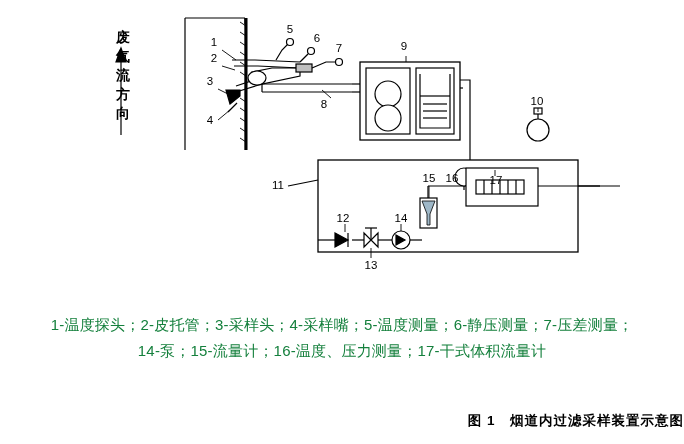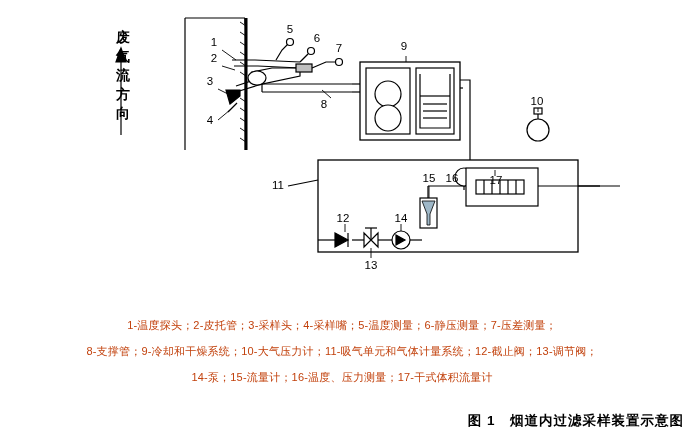--- a/index.html
+++ b/index.html
@@ -28,23 +28,23 @@
     top: 0;
   }
   .legend {
     position: absolute;
     left: 0;
     top: 312px;
     width: 684px;
     text-align: center;
   }
   .legend-line {
-    font-size: 11px;
+    font-size: 15px;
     line-height: 26px;
-    color: #c2410c;
+    color: #15803d;
     letter-spacing: 0.2px;
   }
   .figure-caption {
     position: absolute;
     left: 0;
     top: 412px;
     width: 684px;
     text-align: right;
     font-size: 13.5px;
     font-weight: bold;
@@ -273,17 +273,16 @@
       <text class="num" x="401" y="222" text-anchor="middle">14</text>
       <text class="num" x="429" y="182" text-anchor="middle">15</text>
       <text class="num" x="452" y="182" text-anchor="middle">16</text>
       <text class="num" x="496" y="184" text-anchor="middle">17</text>
     </g>
   </svg>
 </div>
 
 <div class="legend">
   <div class="legend-line">1-温度探头；2-皮托管；3-采样头；4-采样嘴；5-温度测量；6-静压测量；7-压差测量；</div>
-  <div class="legend-line">8-支撑管；9-冷却和干燥系统；10-大气压力计；11-吸气单元和气体计量系统；12-截止阀；13-调节阀；</div>
   <div class="legend-line">14-泵；15-流量计；16-温度、压力测量；17-干式体积流量计</div>
 </div>
 
 <div class="figure-caption">图 1　烟道内过滤采样装置示意图</div>
 
 </body></html>

